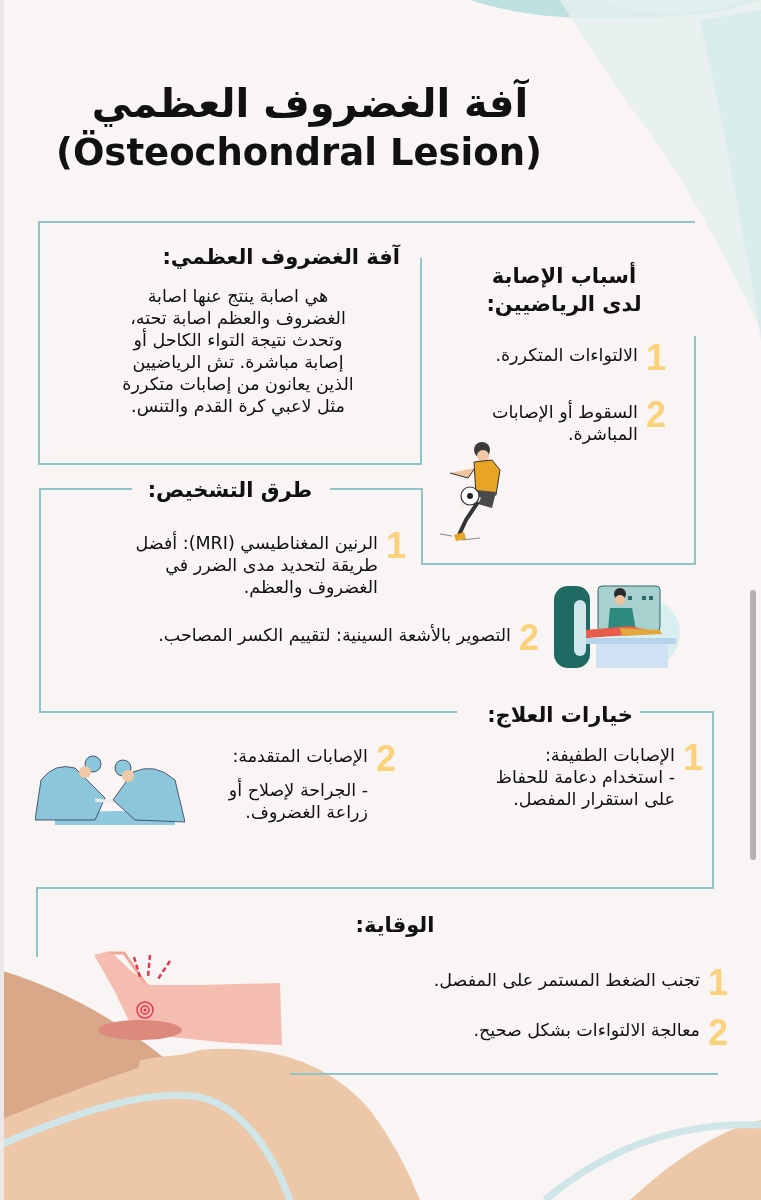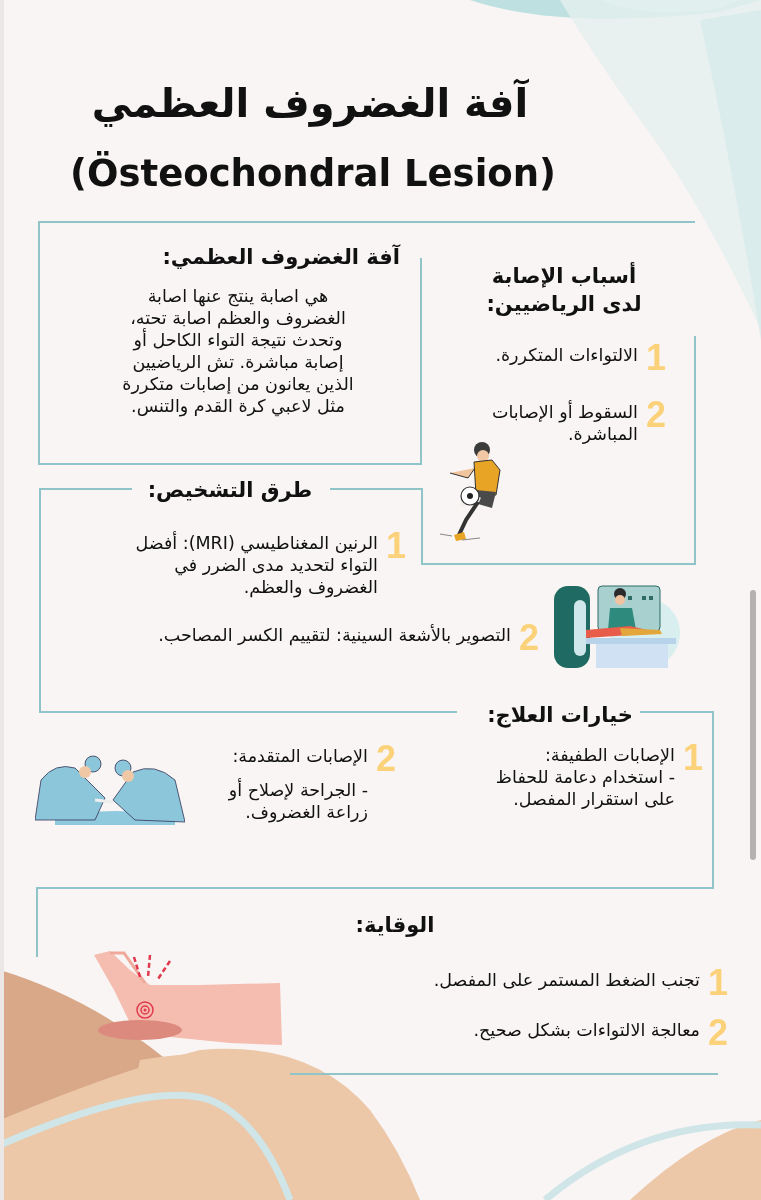--- a/index.html
+++ b/index.html
@@ -15,22 +15,22 @@
   .line { position: absolute; background: #8fc4c9; }
   .h { height: 2px; }
   .v { width: 2px; }
   .abs { position: absolute; }
   .rtl { direction: rtl; text-align: right; }
   .title-ar {
     position: absolute; left: 60px; width: 500px; top: 78px; text-align: center;
     font-size: 40px; font-weight: bold; direction: rtl; line-height: 50px; letter-spacing: 0px;
   }
   .title-en {
-    position: absolute; left: 36px; width: 520px; top: 130px; text-align: right;
-    font-size: 37px; font-weight: bold; line-height: 46px; font-family: "DejaVu Sans", sans-serif; margin-top: 21px;
+    position: absolute; left: 56px; width: 520px; top: 130px; text-align: left;
+    font-size: 37px; font-weight: bold; line-height: 46px; font-family: "DejaVu Sans", sans-serif;
   }
   .h2 { font-weight: bold; font-size: 20px; direction: rtl; line-height: 24px; }
   .body-text { font-size: 17.5px; line-height: 22px; direction: rtl; }
   .num {
     color: #fbd27a; font-weight: bold; font-size: 36px; line-height: 36px;
     font-family: "Liberation Sans", sans-serif;
   }
   .item { position: absolute; display: flex; flex-direction: row-reverse; align-items: flex-start; gap: 8px; }
   .item .t { direction: rtl; text-align: right; font-size: 17.5px; line-height: 22px; padding-top: 4px; }
   .scrollbar { position: absolute; left: 750px; top: 590px; width: 6px; height: 270px; background: #b4b1b1; border-radius: 3px; }
@@ -116,21 +116,21 @@
   <div class="line h" style="left:330px; top:488px; width:92px;"></div>
   <div class="line v" style="left:39px; top:488px; height:225px;"></div>
   <div class="line h" style="left:39px; top:711px; width:418px;"></div>
 
   <div class="abs h2" style="left:130px; width:200px; top:478px; text-align:center; font-size:21px;">طرق التشخيص:</div>
 
   <div class="item" style="right:355px; top:528px;">
     <span class="num">1</span>
     <div class="t">
       <div>الرنين المغناطيسي (MRI): أفضل</div>
-      <div>التواء لتحديد مدى الضرر في</div>
+      <div>طريقة لتحديد مدى الضرر في</div>
       <div>الغضروف والعظم.</div>
     </div>
   </div>
   <div class="item" style="right:222px; top:620px;">
     <span class="num">2</span>
     <div class="t">
       <div>التصوير بالأشعة السينية: لتقييم الكسر المصاحب.</div>
     </div>
   </div>
 

